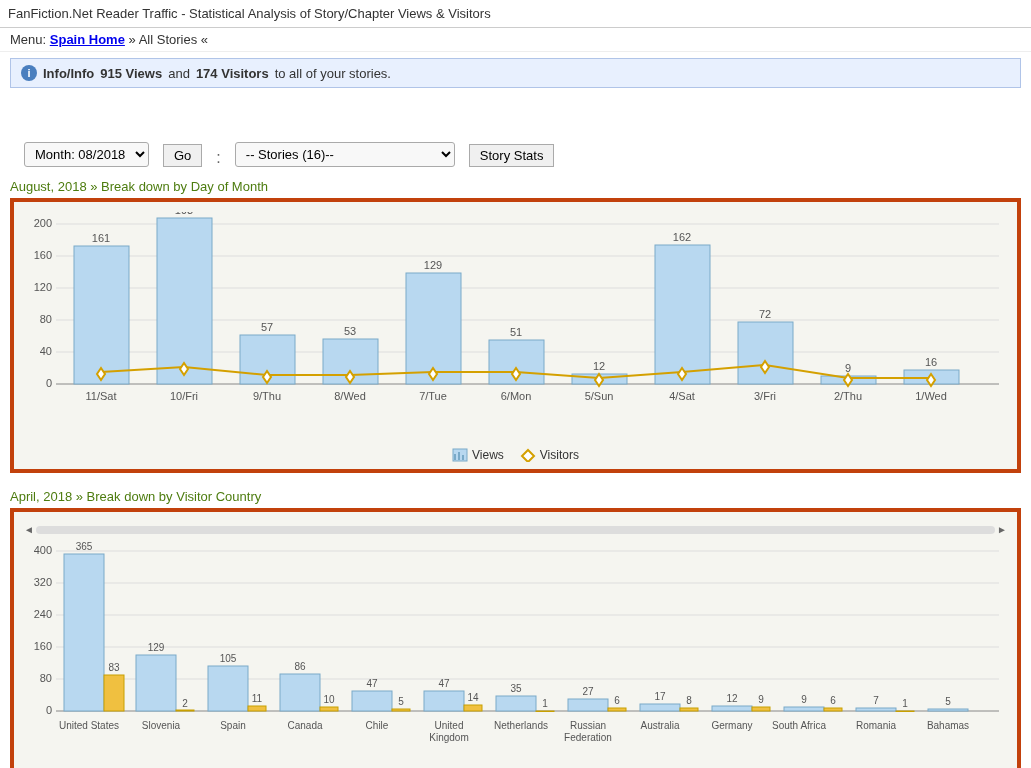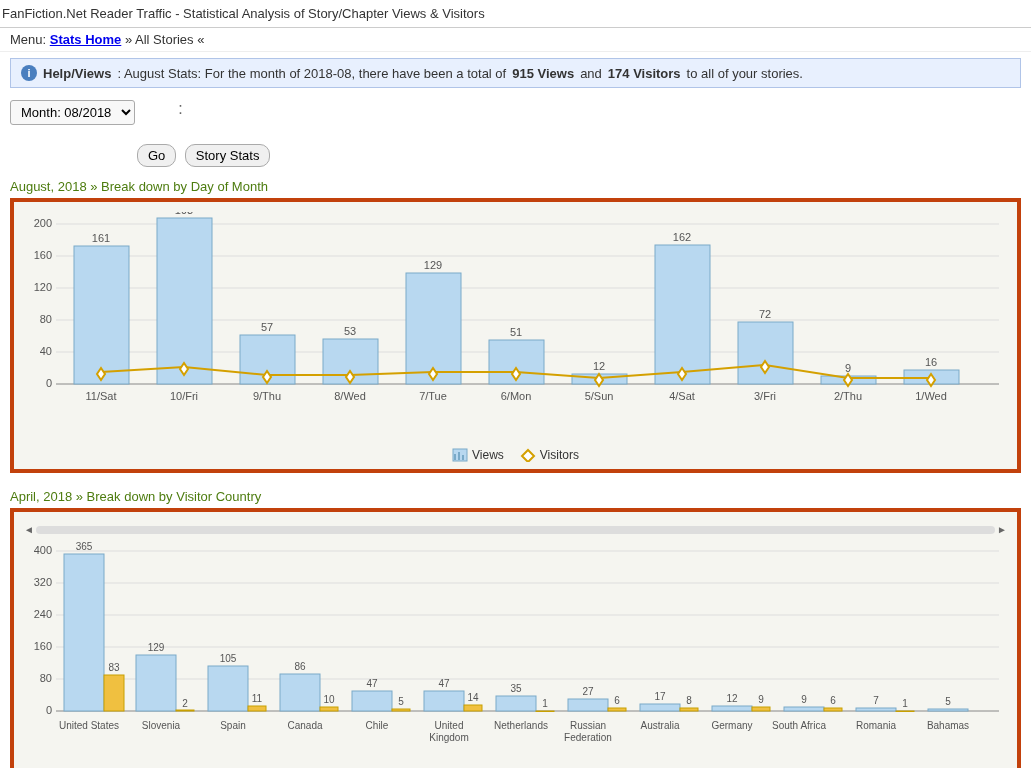--- a/index.html
+++ b/index.html
@@ -1,21 +1,21 @@
 <!DOCTYPE html>
 <html><head>
   <meta charset="utf-8">
   <style>
     * { box-sizing: border-box; margin: 0; padding: 0; }
     body { font-family: Arial, sans-serif; font-size: 13px; background: #fff; color: #333; }
 
     #page-title {
       background: #fff;
       border-bottom: 1px solid #ccc;
-      padding: 6px 2px;
+      padding: 6px 8px;
       font-size: 13px;
       color: #333;
     }
 
     #menu-bar {
       padding: 4px 10px;
       font-size: 13px;
       border-bottom: 1px solid #eee;
     }
 
@@ -24,41 +24,41 @@
       border: 1px solid #b0c4e8;
       margin: 6px 10px;
       padding: 6px 10px;
       font-size: 13px;
       display: flex;
       align-items: center;
       gap: 6px;
     }
 
     #controls {
-      padding: 6px 10px;
-      display: flex;
-      align-items: flex-start;
-      gap: 2px;
+      padding: 6px 24px;
+      display: flex;
+      align-items: flex-end;
+      gap: 14px;
     }
 
     .select-box {
       border: 1px solid #aaa;
       padding: 3px 6px;
       background: #f8f8f8;
       font-size: 13px;
       border-radius: 3px;
     }
 
     .go-btn, .stats-btn {
       border: 1px solid #aaa;
       padding: 3px 10px;
       background: #f0f0f0;
       font-size: 13px;
       cursor: pointer;
-      border-radius: 10px;
+      border-radius: 0;
       margin-top: 44px;
     }
 
     .section-title {
       padding: 6px 10px 4px 10px;
       font-size: 13px;
       color: #4d7c0f;
     }
 
     .chart-container {
@@ -130,42 +130,44 @@
   </style>
 </head>
 <body>
 
 <div id="page-title">
   <span>FanFiction.Net Reader Traffic - Statistical Analysis of Story/Chapter Views &amp; Visitors</span>
 </div>
 
 <div id="menu-bar">
   <span>Menu:</span>
-  <strong><a href="#">Stats Home</a></strong>
+  <strong><a href="#">Spain Home</a></strong>
   <span>»</span>
   <span style="color:#333;margin-top:20px;">All Stories</span>
   <span>«</span>
 </div>
 
 <div id="info-bar">
   <span class="info-icon">i</span>
-  <strong>Help/Views</strong>
-  <span>: August Stats: For the month of 2018-08, there have been a total of </span>
+  <strong>Info/Info</strong>
   <strong>915 Views</strong>
   <span> and </span>
   <strong>174 Visitors</strong>
   <span> to all of your stories.</span>
 </div>
 
 <div id="controls">
   <select class="select-box">
     <option>Month: 08/2018</option>
   </select>
   <button class="go-btn">Go</button>
   <span class="divider">:</span>
+  <select class="select-box" style="width:220px;">
+    <option>-- Stories (16)--</option>
+  </select>
   <button class="stats-btn">Story Stats</button>
 </div>
 
 <div class="section-title">
   <span>August, 2018 » Break down by Day of Month</span>
 </div>
 <div class="chart-container">
   <svg class="chart-svg" width="990" height="230" viewBox="0 0 990 230">
 
     <text x="28" y="15" font-size="11" fill="#555" text-anchor="end">200</text>

